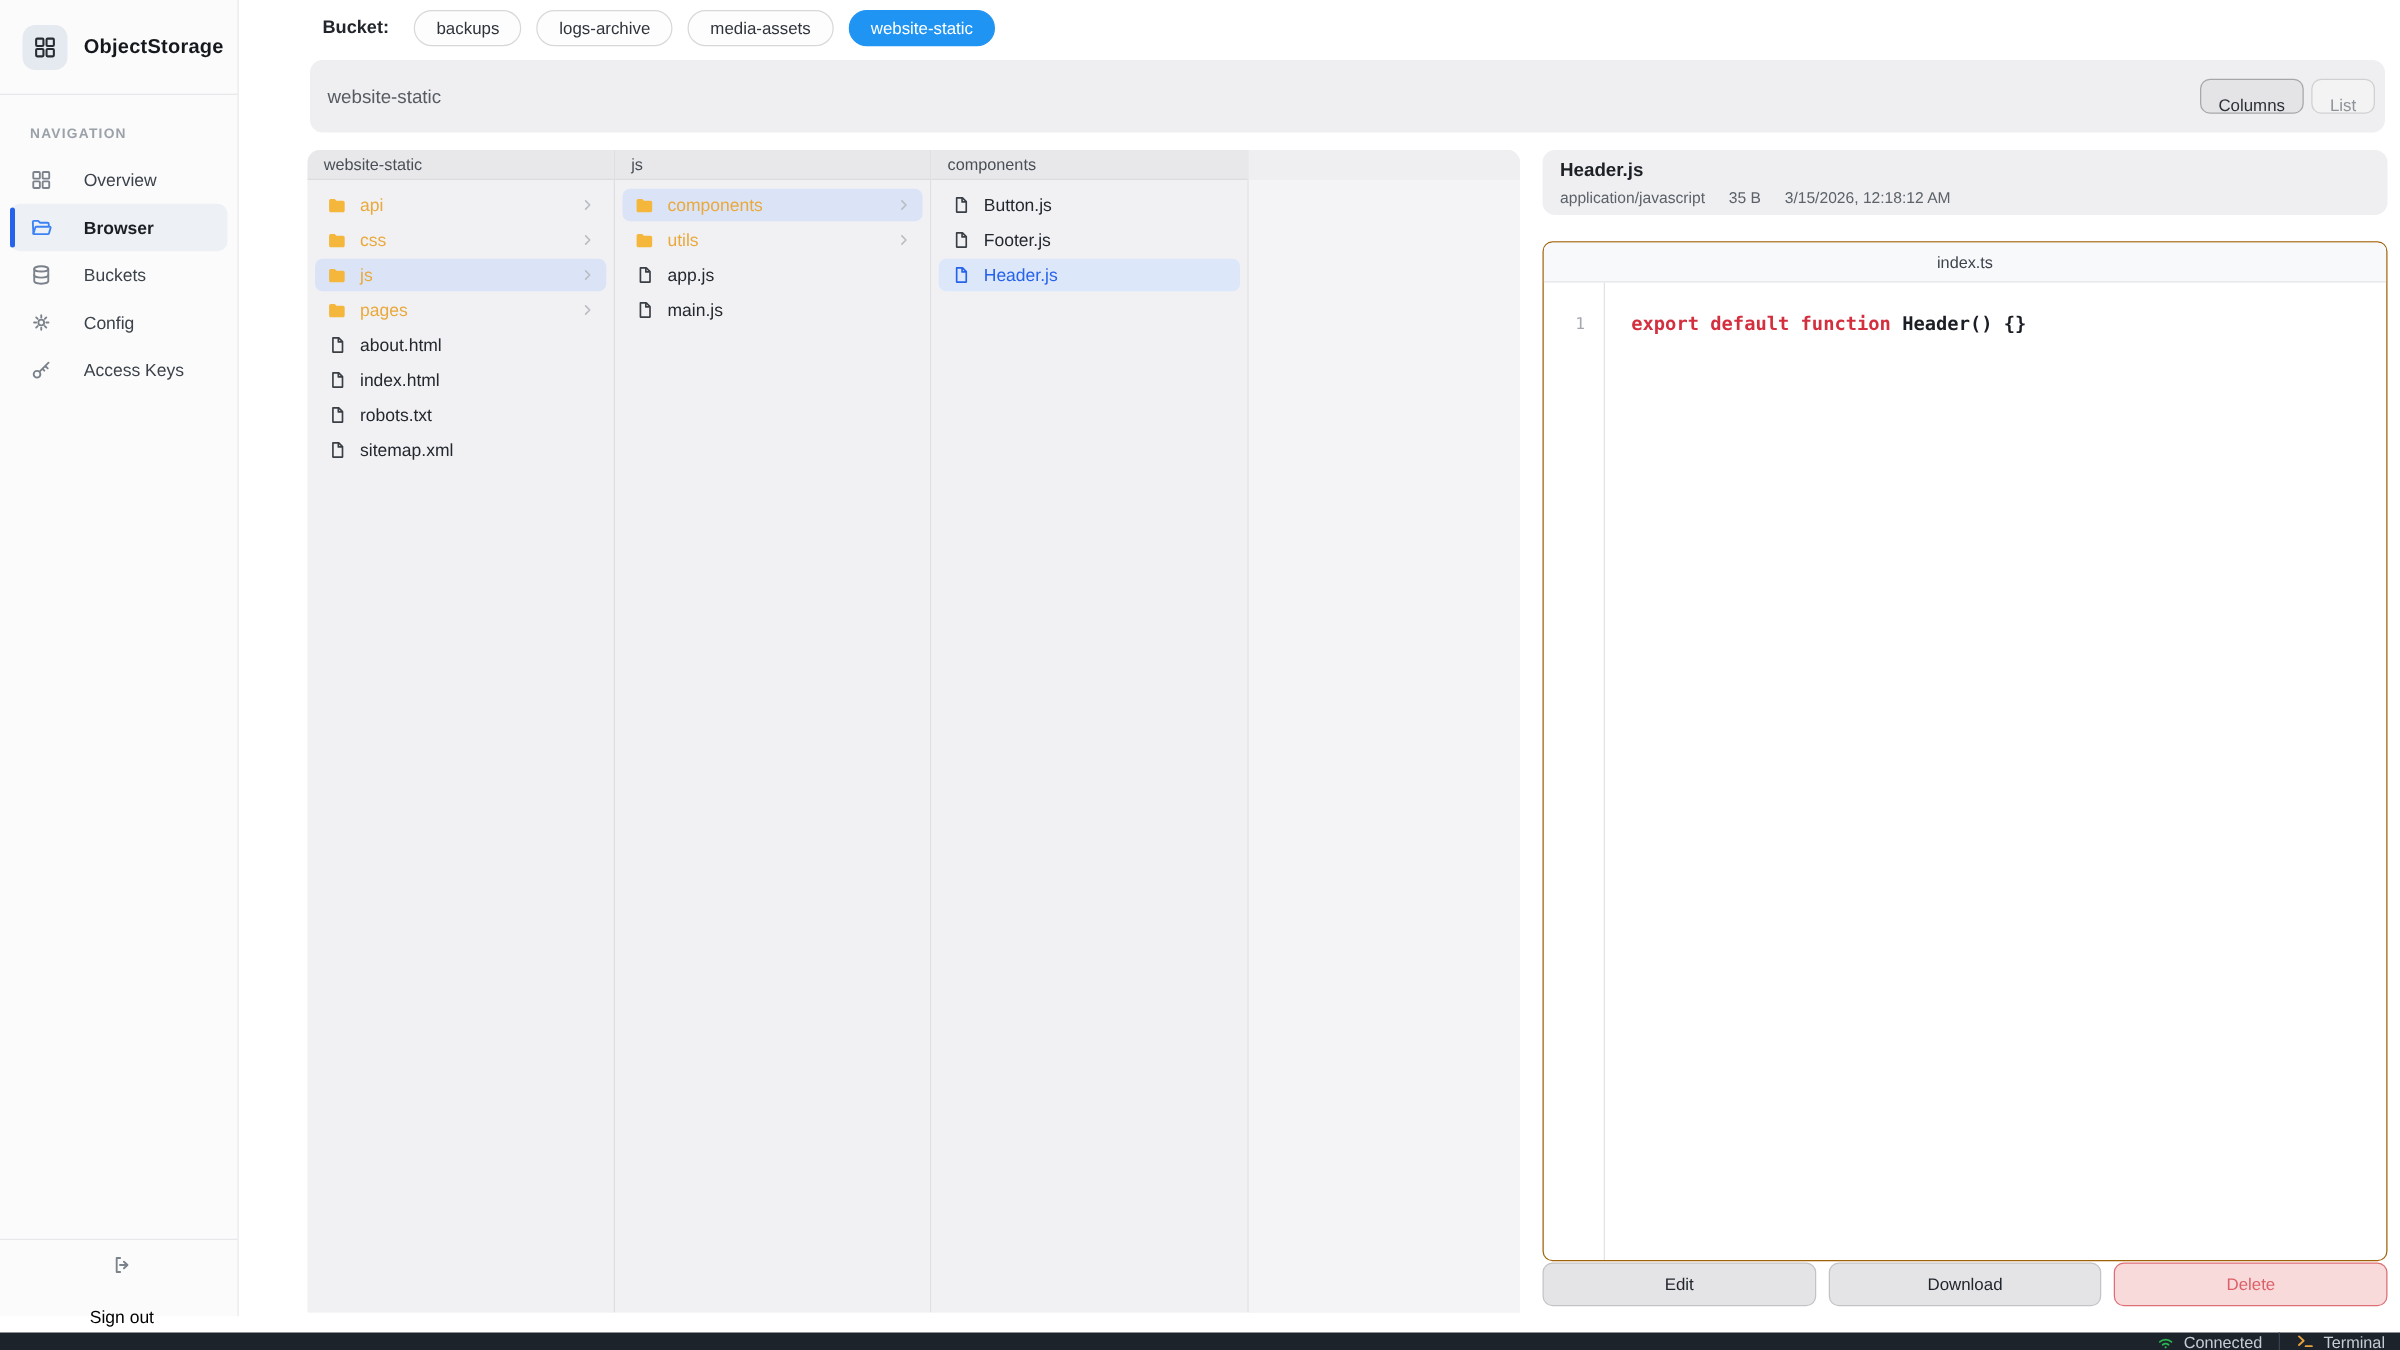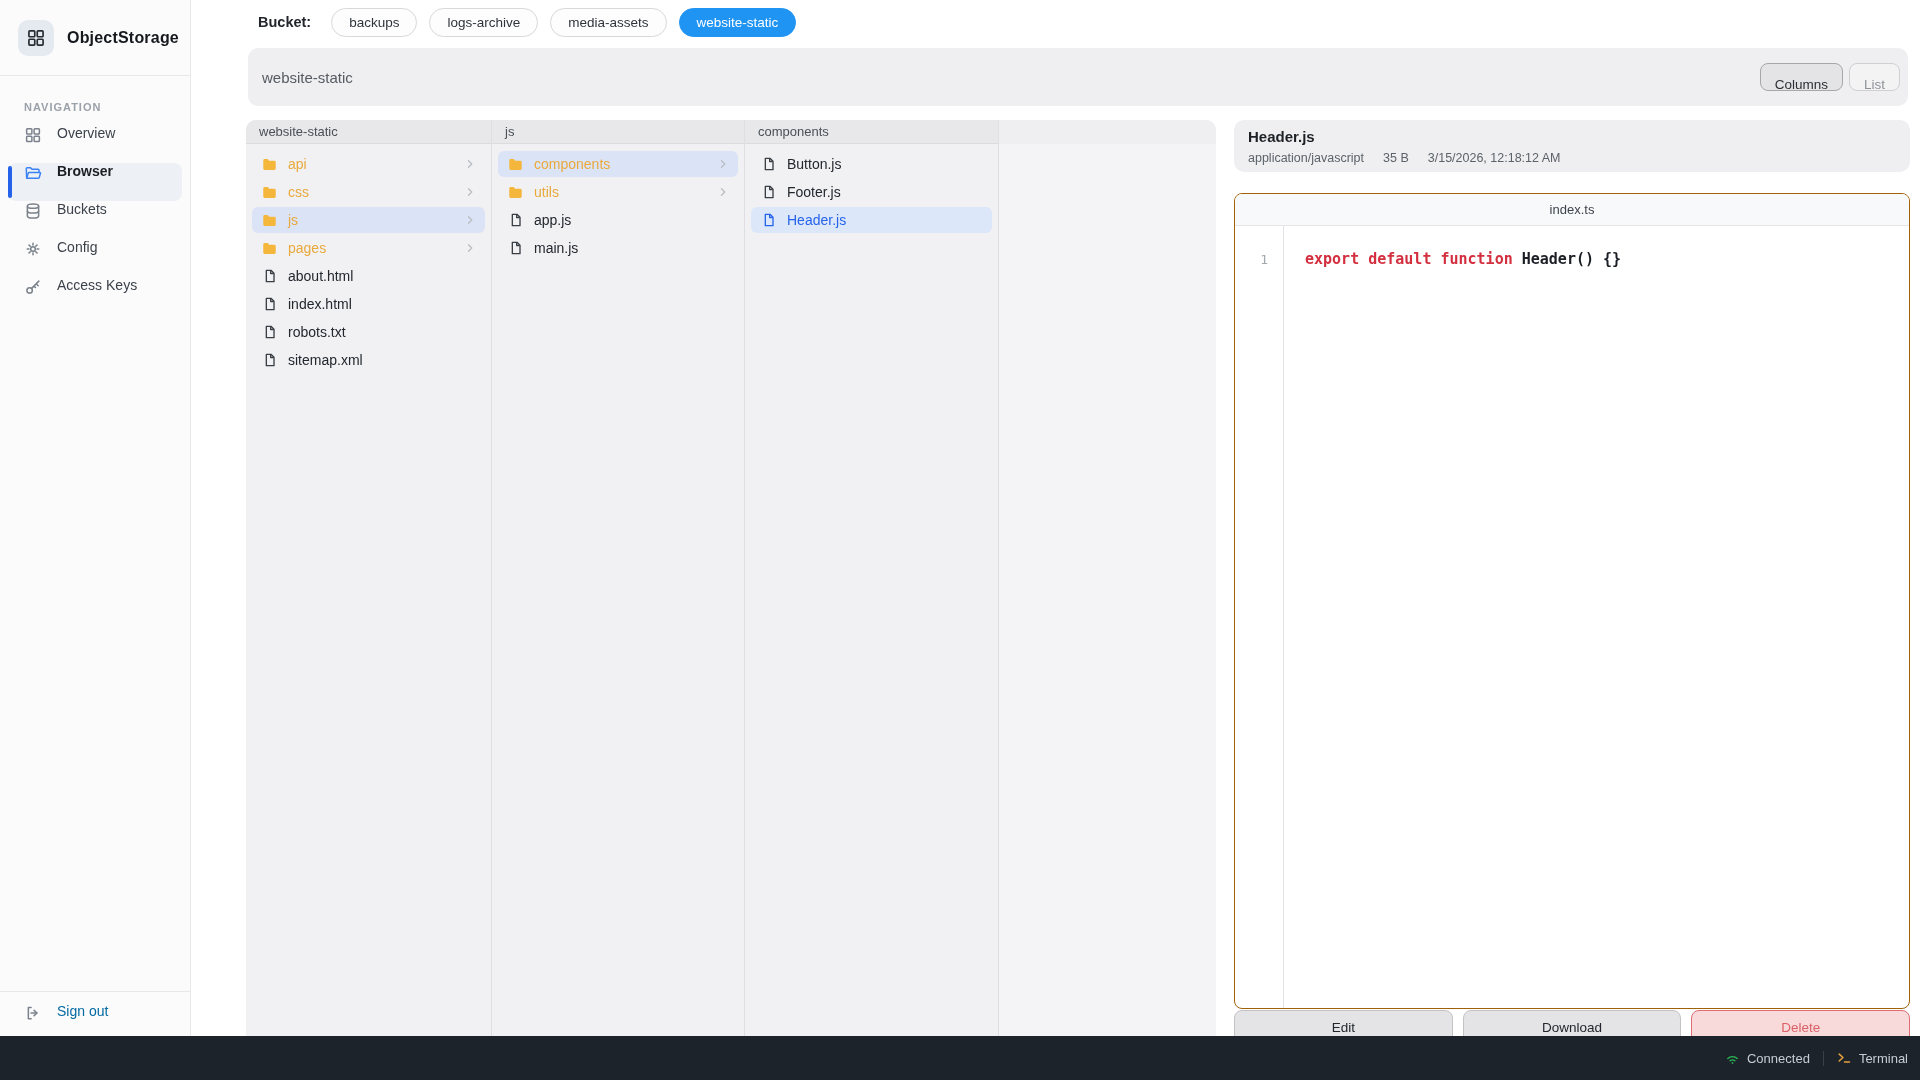--- a/index.html
+++ b/index.html
@@ -9,29 +9,29 @@
 
   
   .sidebar { position:absolute; left:0; top:0; bottom:27px; width:191px; background:#fbfbfc;
              border-right:1px solid #e9e9eb; display:flex; flex-direction:column; }
   .logo-row { display:flex; align-items:center; gap:13px; padding:20px 0 19px 18px; }
   .logo-box { width:36px; height:36px; border-radius:10px; background:#e5eaf1; color:#272c33;
               display:grid; place-items:center; flex:0 0 auto; }
   .logo-title { font-size:16px; font-weight:700; color:#15181c; letter-spacing:.2px; }
   .sidebar-divider { height:1px; background:#e8e8ea; }
   .nav-label { font-size:11px; font-weight:700; color:#9ba1a9; letter-spacing:1px; padding:25px 0 12px 24px; }
-  .nav-item { display:flex; gap:14px; height:38px; margin:0 8px 0 8px; padding:0 10px 0 15px;
+  .nav-item { display:flex; align-items:center; gap:24px; height:38px; margin:0 8px 0 8px; padding:0 10px 0 15px;
               border-radius:8px; font-size:14px; color:#3c424a; position:relative; cursor:pointer; }
   .nav-item .nav-icon { width:20px; height:20px; color:#7b828b; display:grid; place-items:center; }
   .nav-item.active { background:#edf0f4; color:#1b1f24; font-weight:700; }
   .nav-item.active::before { content:''; position:absolute; left:0; top:3px; bottom:3px; width:3.5px;
                              background:#2563eb; border-radius:3px; }
   .nav-item.active .nav-icon { color:#3b82f6; }
   .sidebar-bottom { margin-top:auto; padding-bottom:12px; }
-  .signout { margin-top:11px; color:#0369a1; }
+  .signout { margin-top:11px; color:#000000;flex-direction:column; }
 
   
   .main { position:absolute; left:240px; top:0; right:0; bottom:27px; background:#fff; }
   .bucket-bar { height:44px; display:flex; align-items:center; padding-left:18px; background:#fff; }
   .bucket-label { font-weight:700; font-size:14.5px; color:#22262c; margin-right:20px; }
   .pills { display:flex; gap:12px; }
   .pill { height:29px; padding:0 17px; border-radius:999px; border:1px solid #d8d8da; background:#fdfdfe;
           font-size:13.5px; color:#2f343b; display:flex; align-items:center; cursor:pointer;
           font-family:inherit; }
   .pill.active { background:#2094f3; border-color:#2094f3; color:#fff; }
@@ -85,21 +85,21 @@
                    align-items:center; justify-content:flex-end; flex:0 0 auto; }
   .spaces { font-size:12.5px; color:#555b63; margin-right:16px; }
   .lang-chip { align-self:stretch; display:flex; align-items:center; padding:0 17px;
                background:#e2e9f8; color:#3f83f0; font-size:12.5px; font-weight:700; }
   .actions { position:absolute; left:0; right:0; top:890px; height:35px; display:flex; gap:10px; }
   .btn { flex:1; border-radius:8px; font-size:13.5px; cursor:pointer; font-family:inherit; }
   .btn-plain { background:#e4e4e6; border:1px solid #c3c3c6; color:#22262c; }
   .btn-delete { background:#f8dadb; border:1px solid #df6e74; color:#dc6067; }
 
   
-  .statusbar { position:absolute; left:0; right:0; bottom:0; height:44px; background:#1d232b;
+  .statusbar { position:absolute; left:0; right:0; bottom:0; height:14px; background:#1d232b;
                display:flex; align-items:center; justify-content:flex-end; padding-right:12px; }
   .sb-item { display:flex; align-items:center; gap:7px; color:#c7ccd4; font-size:13px; }
   .sb-divider { width:1px; height:15px; background:#39414c; margin:0 13px; }
   .sb-icon { width:15px; height:15px; display:grid; place-items:center; }
 </style>
 </head>
 <body>
 
 <div class="app">
 

